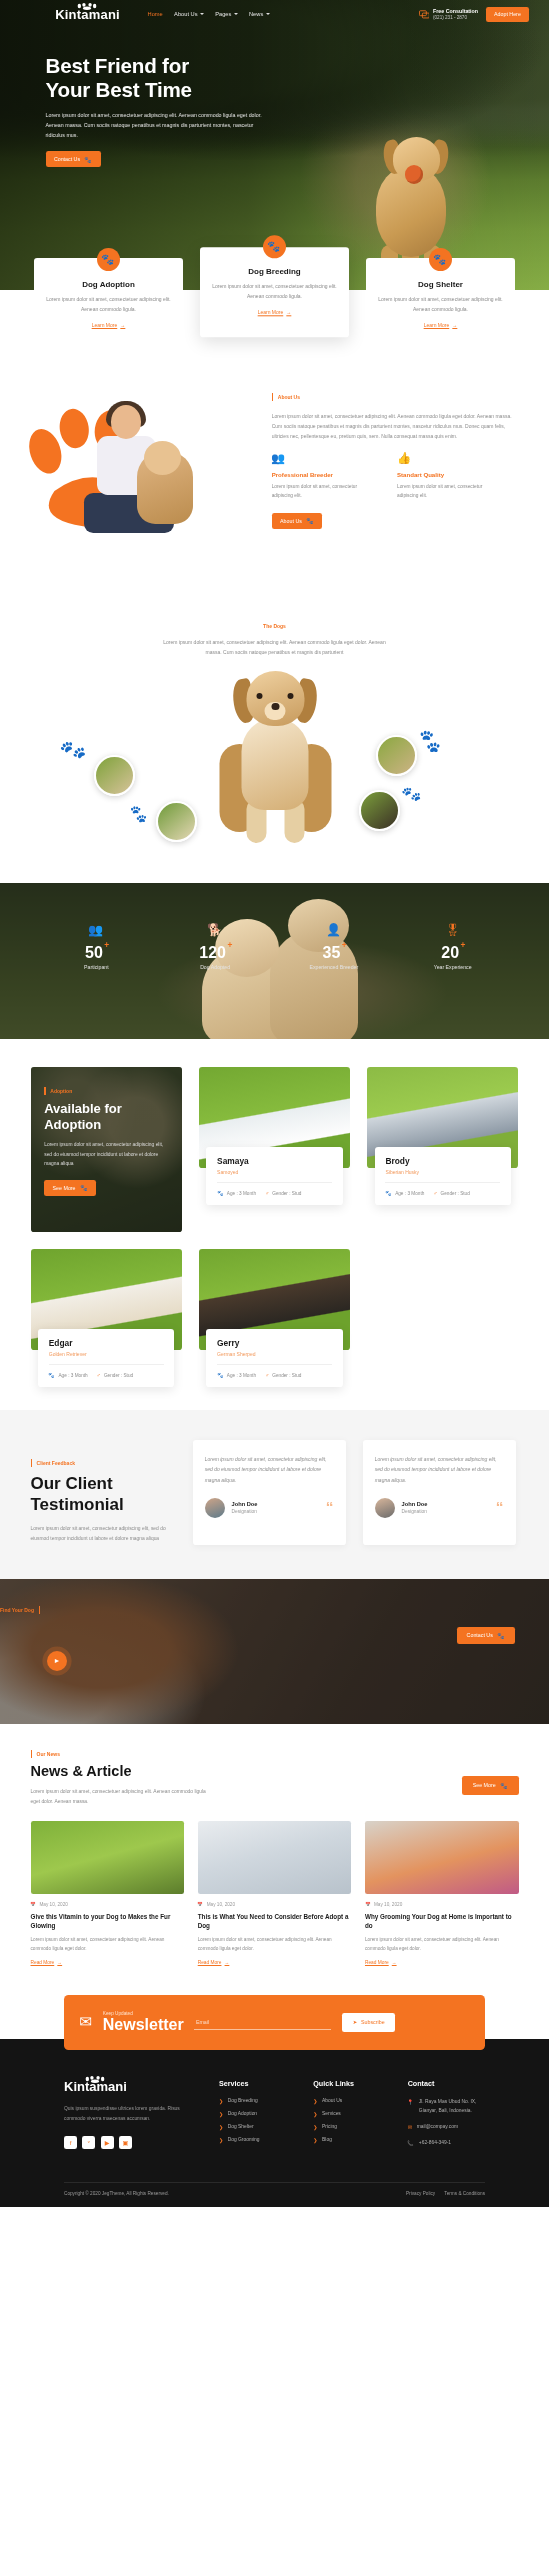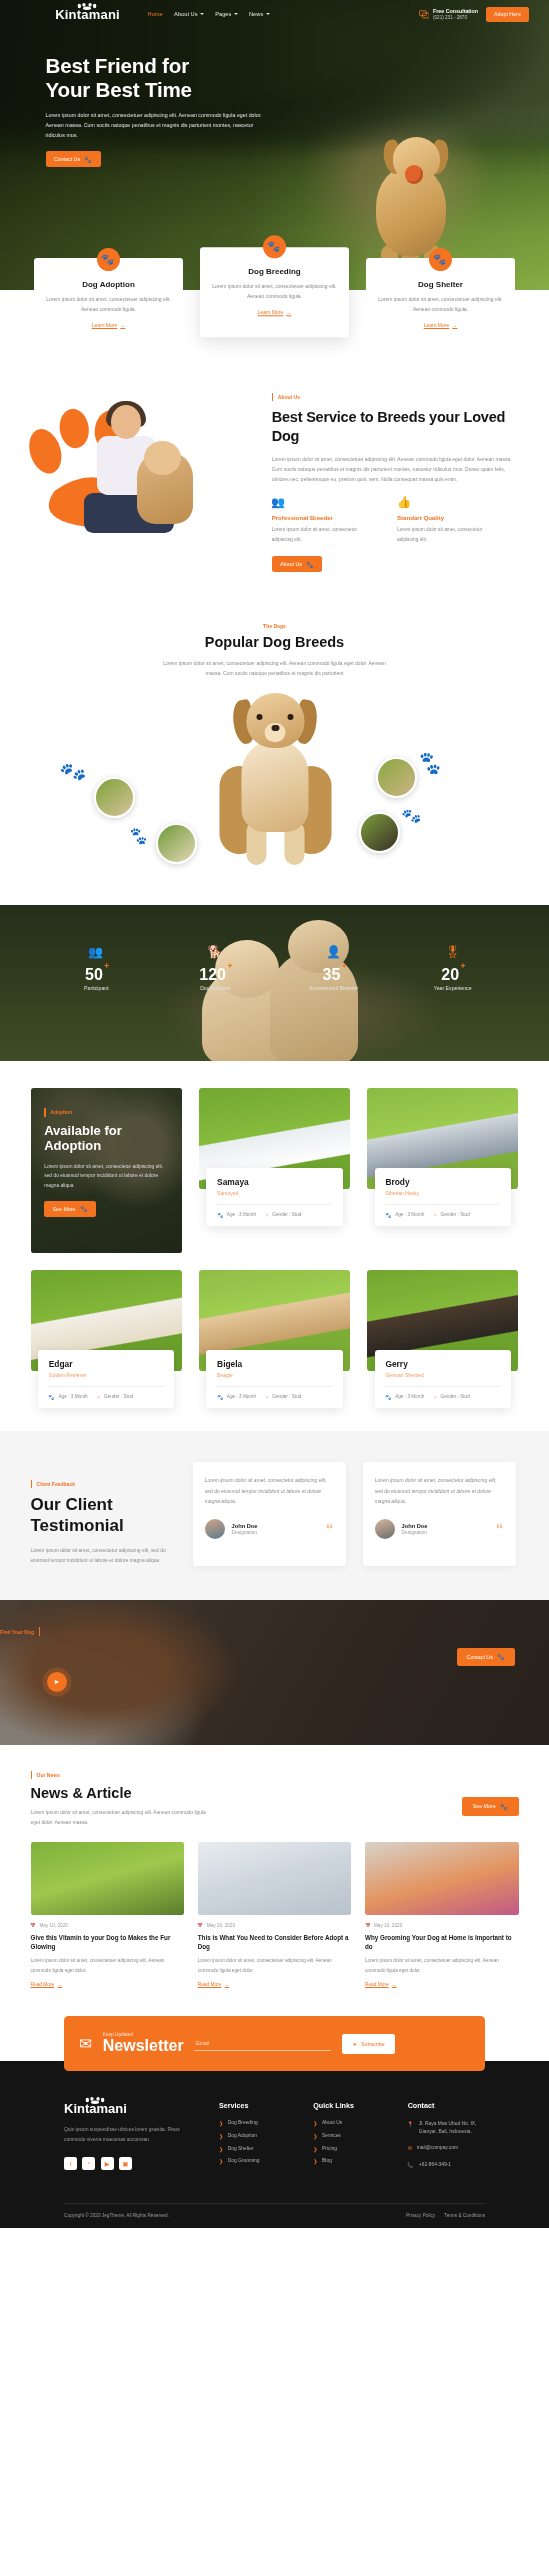--- a/index.html
+++ b/index.html
@@ -458,21 +458,20 @@
         <div class="ap-dog-head"></div>
         <div class="ap-girl-hair"></div>
         <div class="ap-girl-head"></div>
       </div>
     </div>
     <div class="about-right">
       <div class="tagline">
           <i class="bar"></i>
           <span>About Us</span>
         </div>
-      <h2>Best Service to Breeds your Loved Dog</h2>
       <p class="lead">Lorem ipsum dolor sit amet, consectetuer adipiscing elit. Aenean commodo ligula eget dolor. Aenean massa. Cum sociis natoque penatibus et magnis dis parturient montes, nascetur ridiculus mus. Donec quam felis, ultricies nec, pellentesque eu, pretium quis, sem. Nulla consequat massa quis enim.</p>
       <div class="feat-row">
         <div class="feat">
           <div class="fi">👥</div>
           <h4>Professional Breeder</h4>
           <p>Lorem ipsum dolor sit amet, consectetur adipiscing elit.</p>
         </div>
         <div class="feat">
           <div class="fi">👍</div>
           <h4>Standart Quality</h4>
@@ -483,21 +482,20 @@
         <span>About Us</span>
         <span class="paw-glyph">🐾</span>
       </button>
     </div>
   </section>
 
   <section class="breeds">
     <div class="tagline">
         <span>The Dogs</span>
       </div>
-    <h2>Popular Dog Breeds</h2>
     <p class="sub">Lorem ipsum dolor sit amet, consectetuer adipiscing elit. Aenean commodo ligula eget dolor. Aenean massa. Cum sociis natoque penatibus et magnis dis parturient</p>
     <div class="breeds-stage">
       <span class="pawdeco pd1">🐾</span>
       <span class="pawdeco pd2">🐾</span>
       <span class="pawdeco pd3">🐾</span>
       <span class="pawdeco pd4">🐾</span>
       <div class="main-dog">
         <div class="md-bodyl"></div>
           <div class="md-bodyr"></div>
         <div class="md-legl"></div>
@@ -612,37 +610,20 @@
                 <span>Age : 3 Month</span>
               </span>
             <span>
                 <i>♂</i>
                 <span>Gender : Stud</span>
               </span>
           </div>
         </div>
       </div>
 
-      <div class="dogcard">
-        <div class="photo dc4"></div>
-        <div class="info">
-          <h4>Bigela</h4>
-          <div class="breed">Beagle</div>
-          <div class="meta">
-            <span>
-                <i>🐾</i>
-                <span>Age : 3 Month</span>
-              </span>
-            <span>
-                <i>♂</i>
-                <span>Gender : Stud</span>
-              </span>
-          </div>
-        </div>
-      </div>
 
       <div class="dogcard">
         <div class="photo dc5"></div>
         <div class="info">
           <h4>Gerry</h4>
           <div class="breed">German Sherped</div>
           <div class="meta">
             <span>
                 <i>🐾</i>
                 <span>Age : 3 Month</span>

